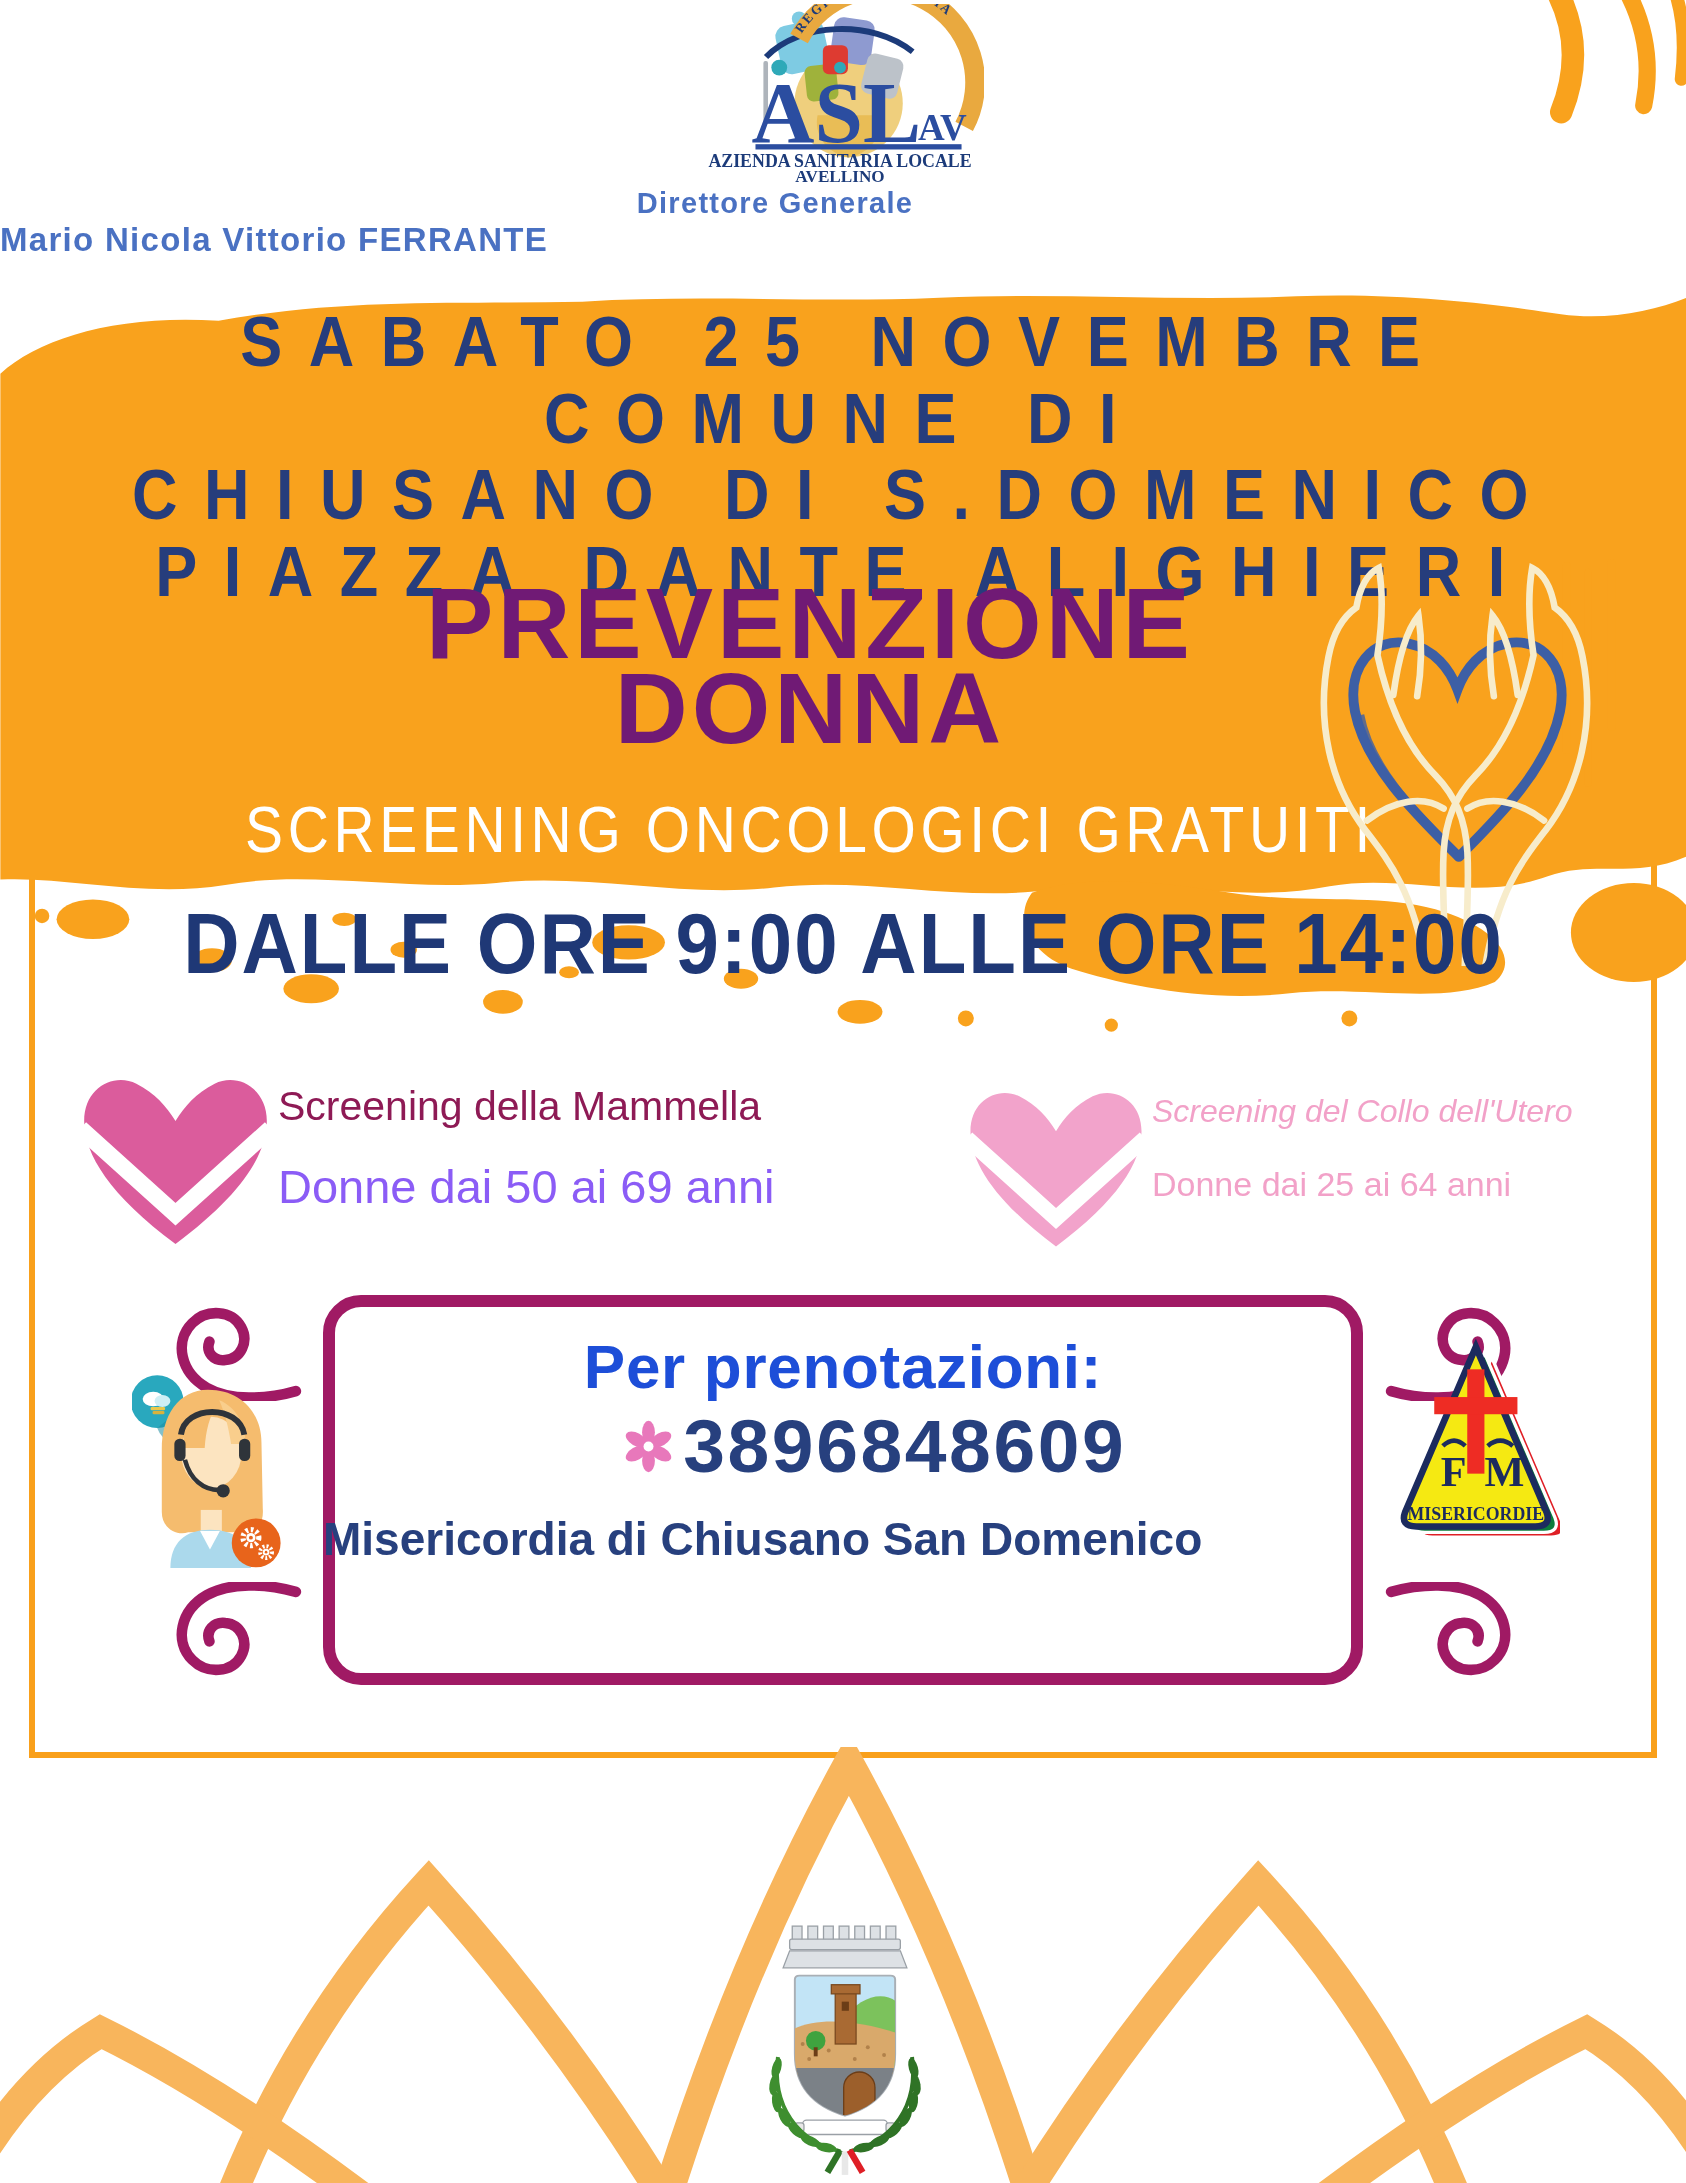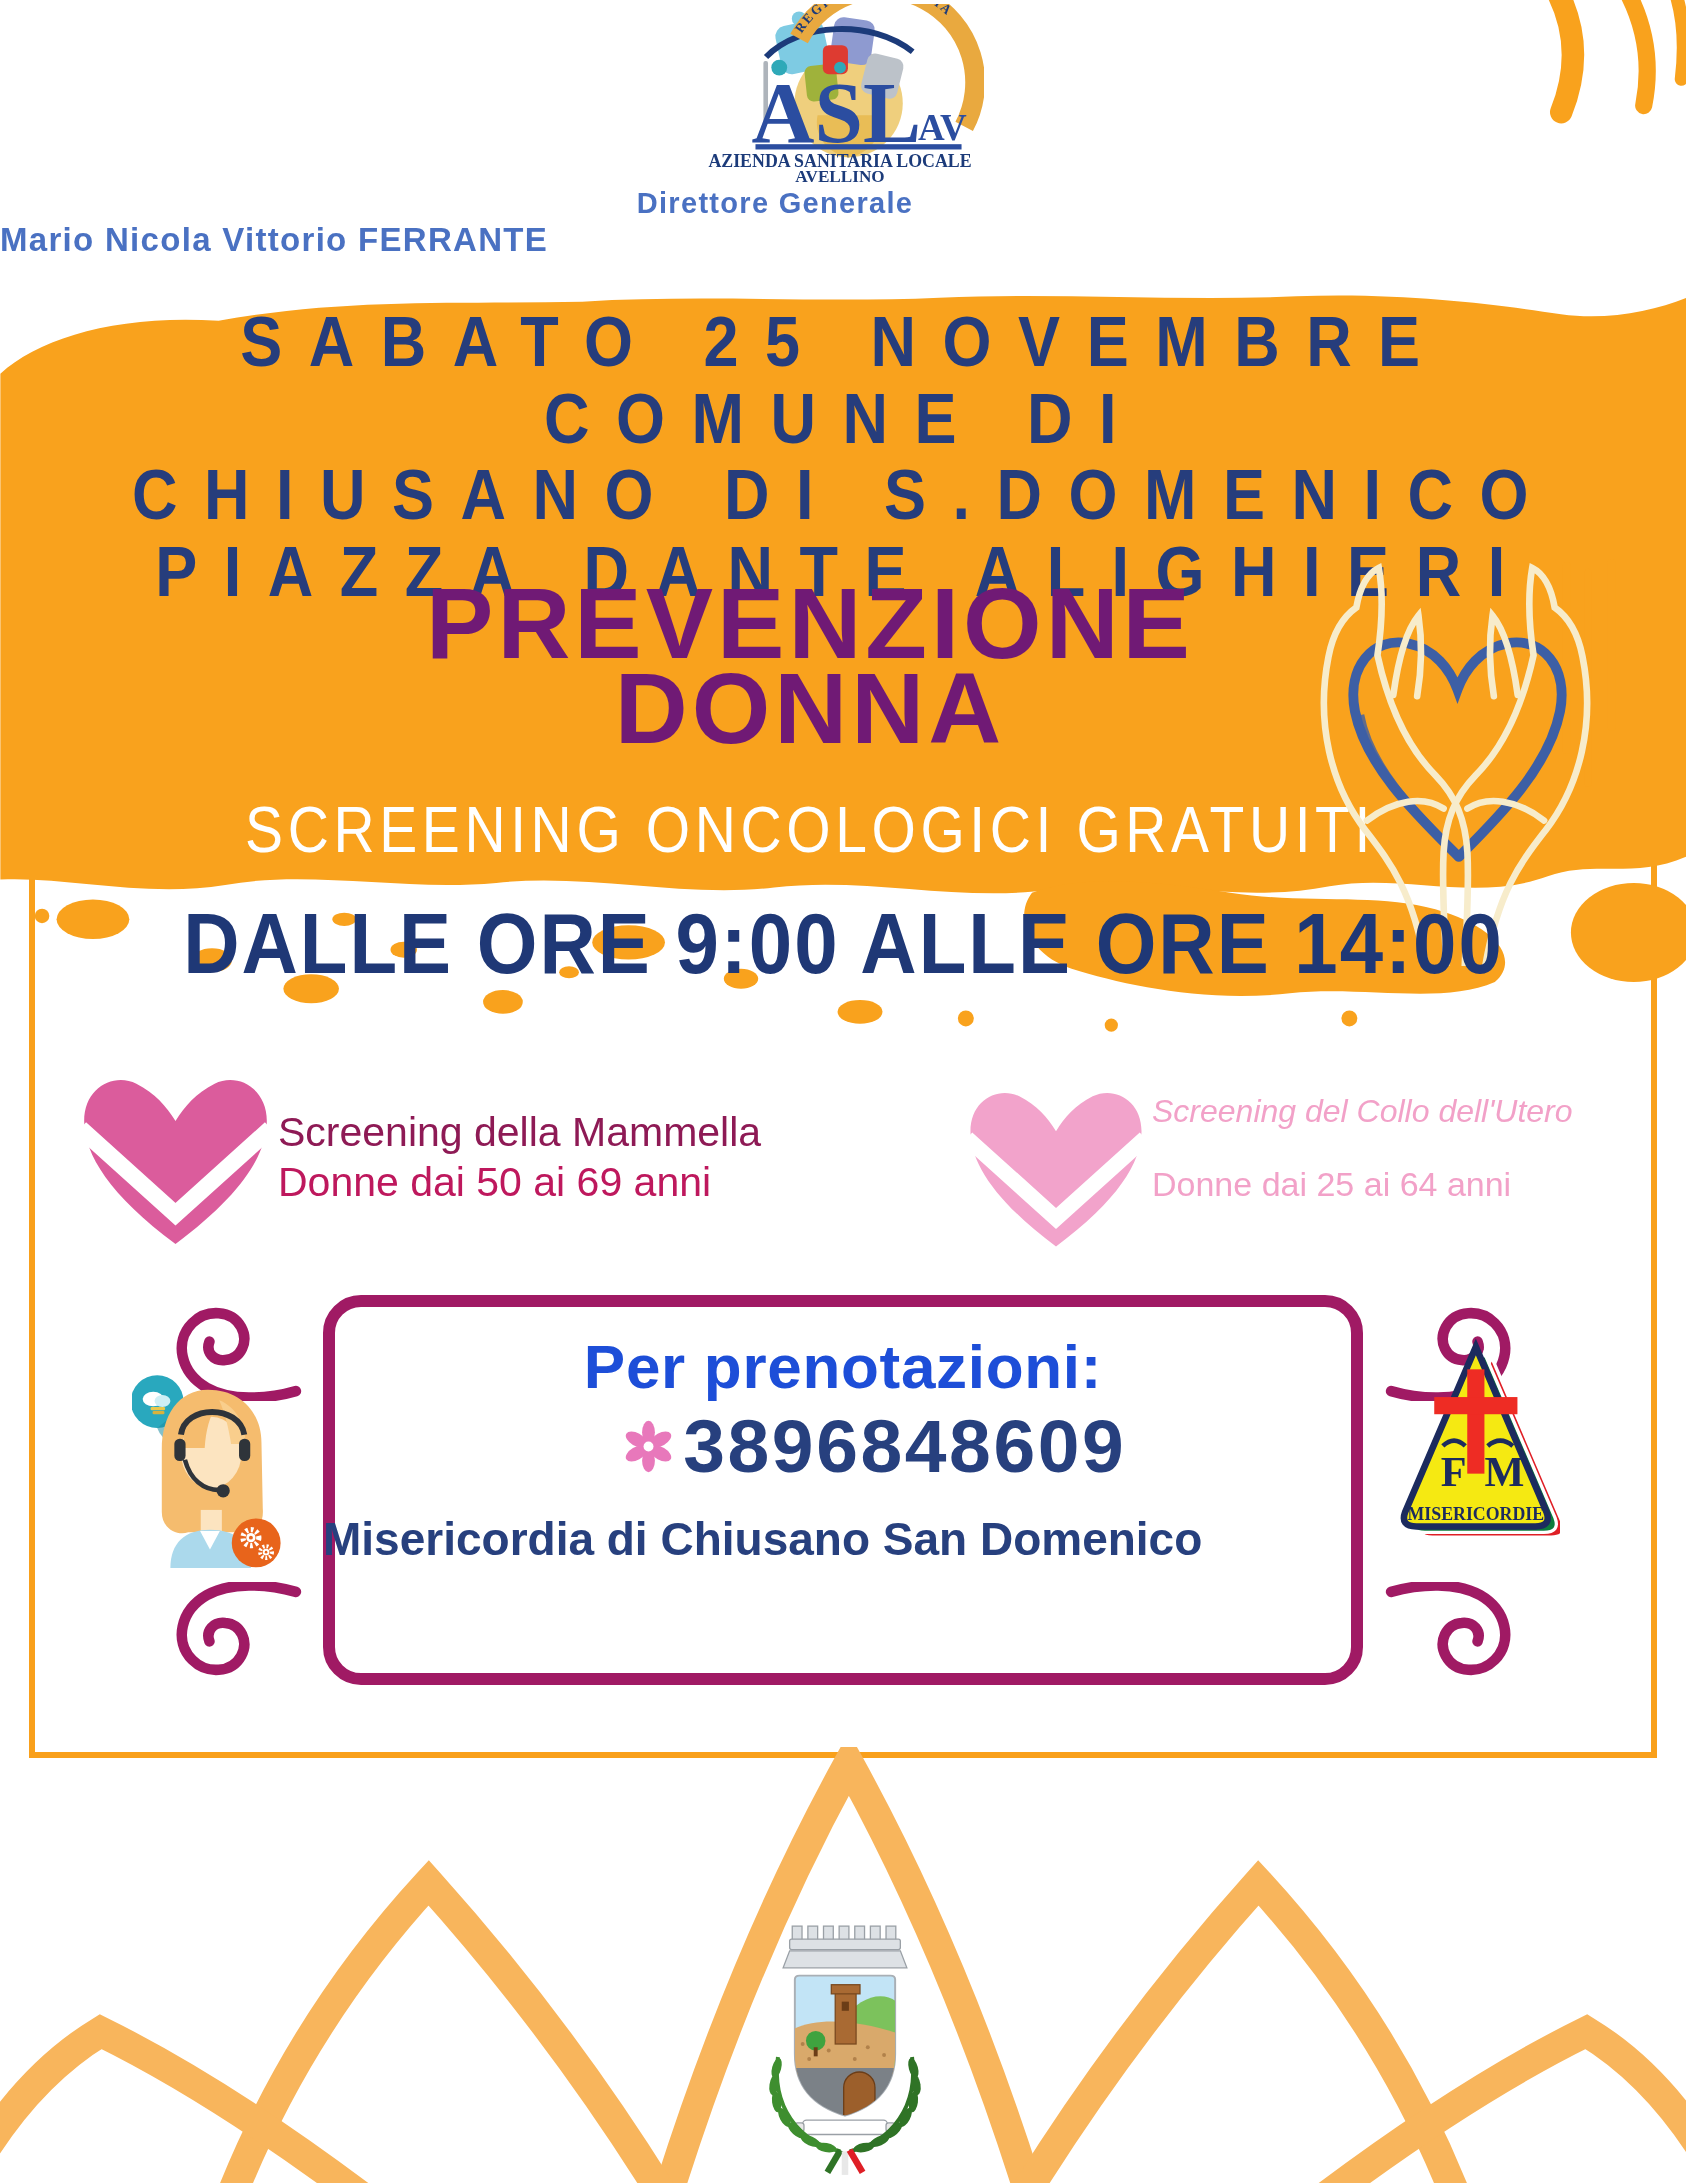--- a/index.html
+++ b/index.html
@@ -34,22 +34,22 @@
   .hands-heart{left:1237px;top:556px;width:437px;height:410px;}
 
   
   .white-box{left:29px;top:853px;width:1628px;height:905px;background:#ffffff;
     border:6px solid #F9A01B;border-top:none;box-sizing:border-box;}
 
   
   .heart1{left:73px;top:1064px;width:205px;height:198px;}
   .heart2{left:960px;top:1078px;width:192px;height:185px;}
   .scr-text{white-space:nowrap;font-weight:400;}
-  .s1a{left:278px;top:1083px;font-size:41px;color:#8E1A55;margin-top:26px;}
-  .s1b{left:278px;top:1159px;font-size:41px;color:#be185d;}
+  .s1a{left:278px;top:1083px;font-size:41px;color:#8E1A55;}
+  .s1b{left:278px;top:1159px;font-size:47px;color:#8b5cf6;}
   .s2a{left:1152px;top:1093px;font-size:32px;color:#F2A1C8;font-style:italic;}
   .s2b{left:1152px;top:1165px;font-size:34px;color:#F2A1C8;}
 
   
   .frame{left:323px;top:1295px;width:1040px;height:390px;border:12px solid #A01A64;
     border-radius:38px;box-sizing:border-box;background:#ffffff;}
   .spiral{width:139px;height:99px;}
   .sp-tl{left:167px;top:1302px;}
   .sp-tr{left:1381px;top:1302px;}
   .sp-bl{left:167px;top:1582px;}

